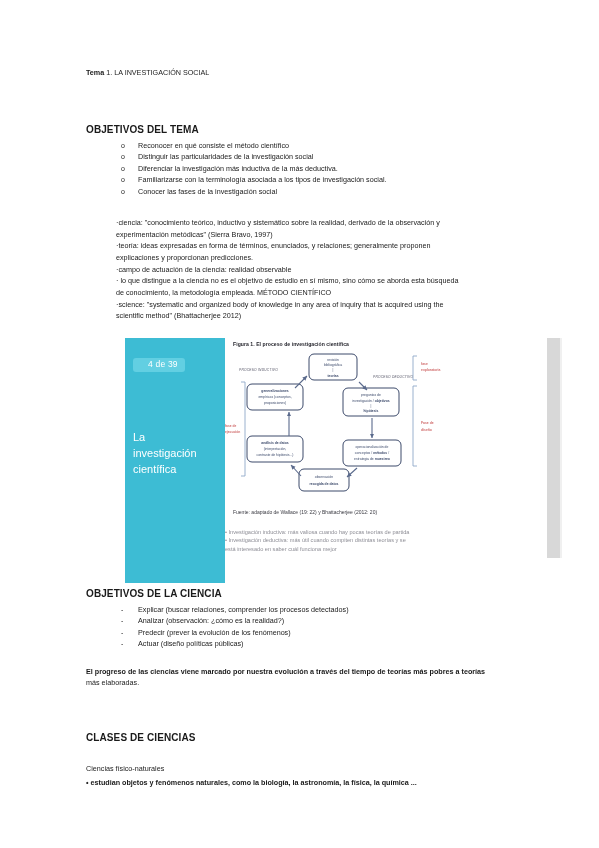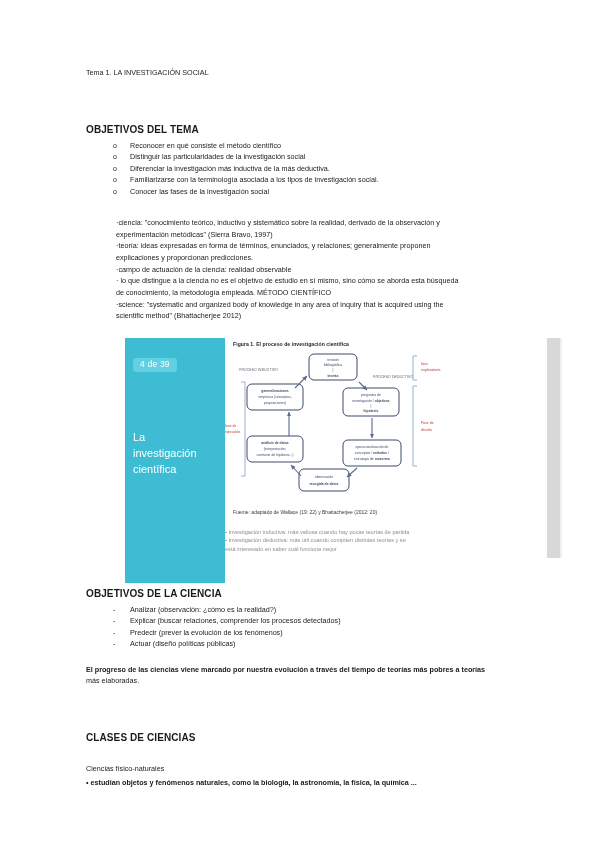--- a/index.html
+++ b/index.html
@@ -32,25 +32,25 @@
     font-weight: bold;
     letter-spacing: .1px;
     line-height: 1.25;
     margin: 0;
   }
   .title-line {
     font-size: 7.2px;
     line-height: 1.25;
     margin: 0;
   }
-  .title-line b { font-weight: normal; }
+  .title-line b { font-weight: bold; }
 
   .bullet-list {
     list-style: none;
-    margin: 8px;
+    margin: 16px;
     padding: 0;
   }
   .bullet-list li {
     position: relative;
     font-size: 7.2px;
     line-height: 1.62;
     padding-left: 36px;
     white-space: nowrap;
   }
   .bullet-list li .mk {
@@ -88,21 +88,21 @@
     left: 0;
     top: 0;
     width: 100px;
     height: 245px;
     background: #3dbcd4;
   }
   #slide-badge {
     position: absolute;
     left: 8px;
     top: 20px;
-    padding: 2px 7px 3px 7px;
+    padding: 2px 7px 3px 15px;
     background: #62cfe2;
     color: #ffffff;
     border-radius: 3px;
     font-size: 8.5px;
     line-height: 1;
     letter-spacing: .2px;
   }
   #slide-title {
     position: absolute;
     left: 8px;
@@ -345,25 +345,25 @@
       <div id="fig-scroll"></div>
       <div id="fig-scroll-edge"></div>
     </div>
   </div>
 
   <div class="doc" style="top:588px;">
     <p class="heading">OBJETIVOS DE LA CIENCIA</p>
     <ul class="bullet-list" style="margin-top:3px;">
       <li>
         <span class="mk">-</span>
+        <span>Explicar (buscar relaciones, comprender los procesos detectados)</span>
+      </li>
+      <li>
+        <span class="mk">-</span>
         <span>Analizar (observación: ¿cómo es la realidad?)</span>
-      </li>
-      <li>
-        <span class="mk">-</span>
-        <span>Explicar (buscar relaciones, comprender los procesos detectados)</span>
       </li>
       <li>
         <span class="mk">-</span>
         <span>Predecir (prever la evolución de los fenómenos)</span>
       </li>
       <li>
         <span class="mk">-</span>
         <span>Actuar (diseño políticas públicas)</span>
       </li>
     </ul>

